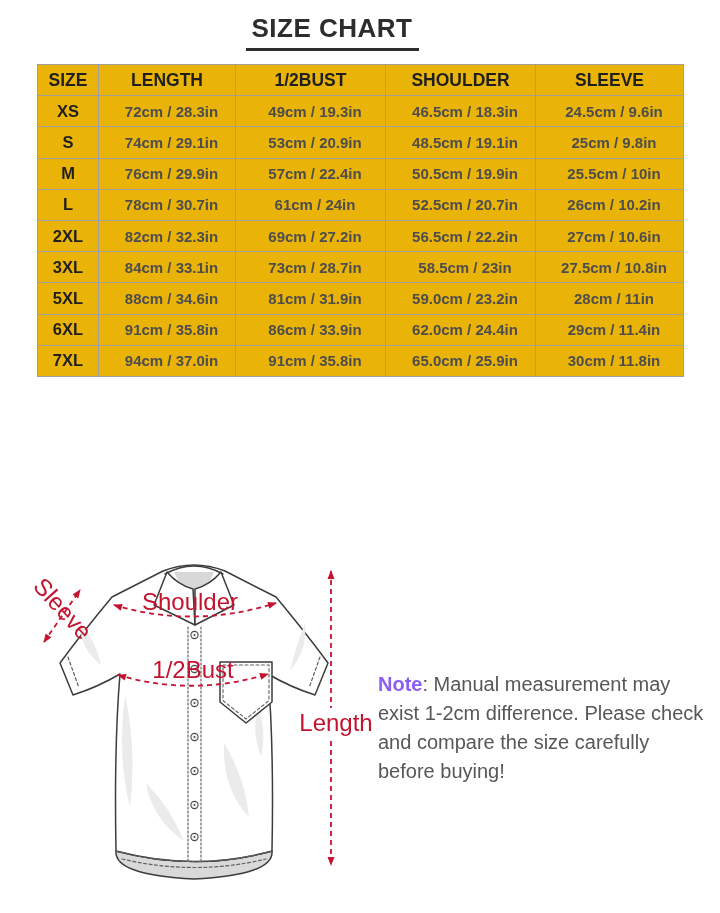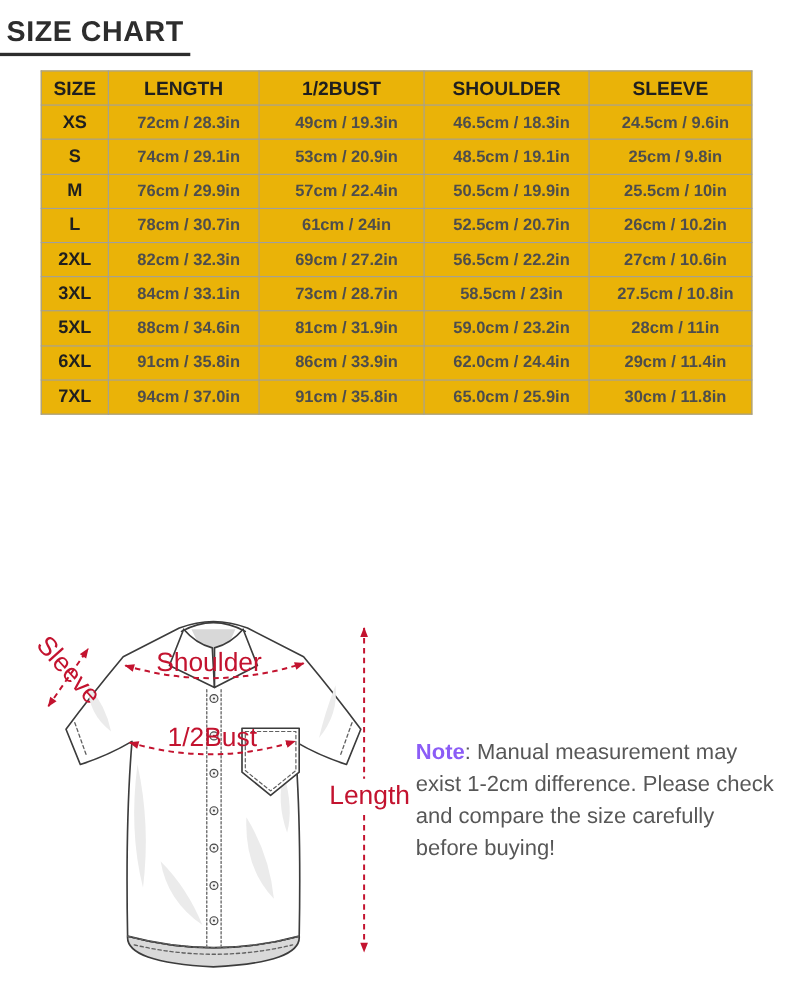--- a/index.html
+++ b/index.html
@@ -2,21 +2,21 @@
 <html style="--accent: #c3132f;"><head>
 <meta charset="utf-8">
 <style>
   :root { --accent:#c3132f; --ink:#1f1f1f; --cell:#4d4d4d; --border:#9f9f9f; --note:#575757; }
   * { box-sizing:border-box; }
   html,body { margin:0; padding:0; }
   body {
     width:720px; height:913px; position:relative; background:#ffffff;
     font-family:"Liberation Sans", sans-serif; overflow:hidden;
   }
-  .title-wrap { position:absolute; top:12px; left:0; width:664px; }
+  .title-wrap { position:absolute; top:12px; left:0; width:664px; text-align:center; }
   .title-wrap h1 { margin:0; font-size:26px; line-height:32px; display:inline-block;
     font-weight:bold; color:#2d2d2d; letter-spacing:0.5px;
     border-bottom:3px solid #2d2d2d; padding:0 6px 4px 6px; }
 
   table.size-table {
     position:absolute; top:64px; left:37px; width:646px;
     border-collapse:collapse; table-layout:fixed; background:#eab308;
   }
   .size-table th, .size-table td {
     border:1px solid var(--border); text-align:center; vertical-align:middle;

